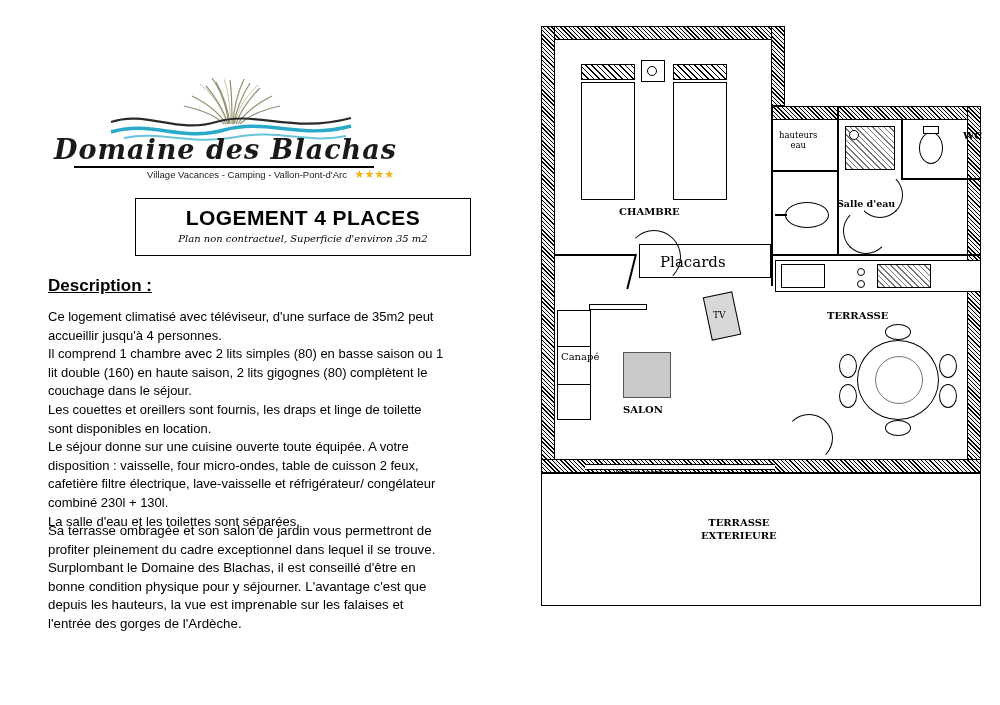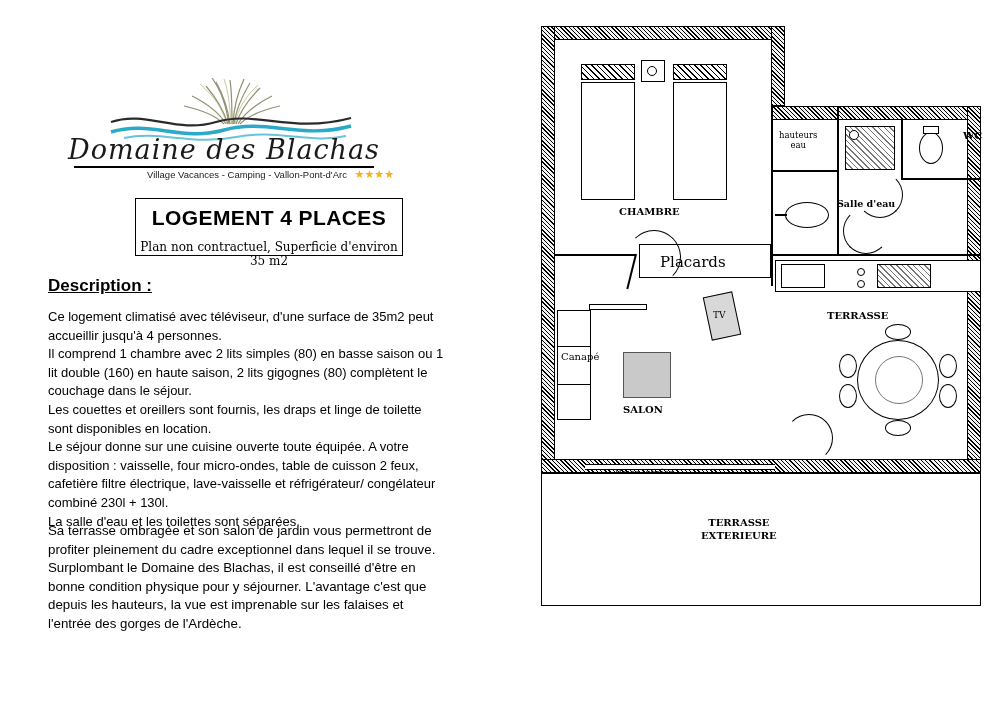--- a/index.html
+++ b/index.html
@@ -40,21 +40,21 @@
   }
   #logo-name {
     position: absolute;
     left: 8px;
     top: 56px;
     width: 340px;
     text-align: center;
     font-family: "DejaVu Serif", serif;
     font-size: 27px;
     font-style: italic;
-    font-weight: normal;
+    font-weight: bold;
     letter-spacing: 1px;
     color: #1a1a1a;
     white-space: nowrap;
   }
   #logo-underline {
     position: absolute;
     left: 28px;
     top: 88px;
     width: 300px;
     height: 2px;
@@ -72,37 +72,38 @@
   }
   .sub-line {
     display: inline-block;
   }
 
   
   #title-box {
     position: absolute;
     left: 135px;
     top: 198px;
-    width: 268px;
+    width: 336px;
     height: 58px;
     border: 1.5px solid #000;
     box-sizing: border-box;
     text-align: center;
   }
   #title-main {
     font-family: "Liberation Sans", sans-serif;
     font-size: 21px;
     font-weight: bold;
     margin-top: 7px;
     letter-spacing: 0.4px;
   }
   #title-sub {
     font-family: "DejaVu Serif", serif;
-    font-size: 12px;
-    margin-top: 10px;
+    font-size: 10px;
+    font-style: italic;
+    margin-top: 3px;
   }
 
   
   #desc-heading {
     position: absolute;
     left: 48px;
     top: 276px;
     font-size: 17px;
     font-weight: bold;
     text-decoration: underline;

